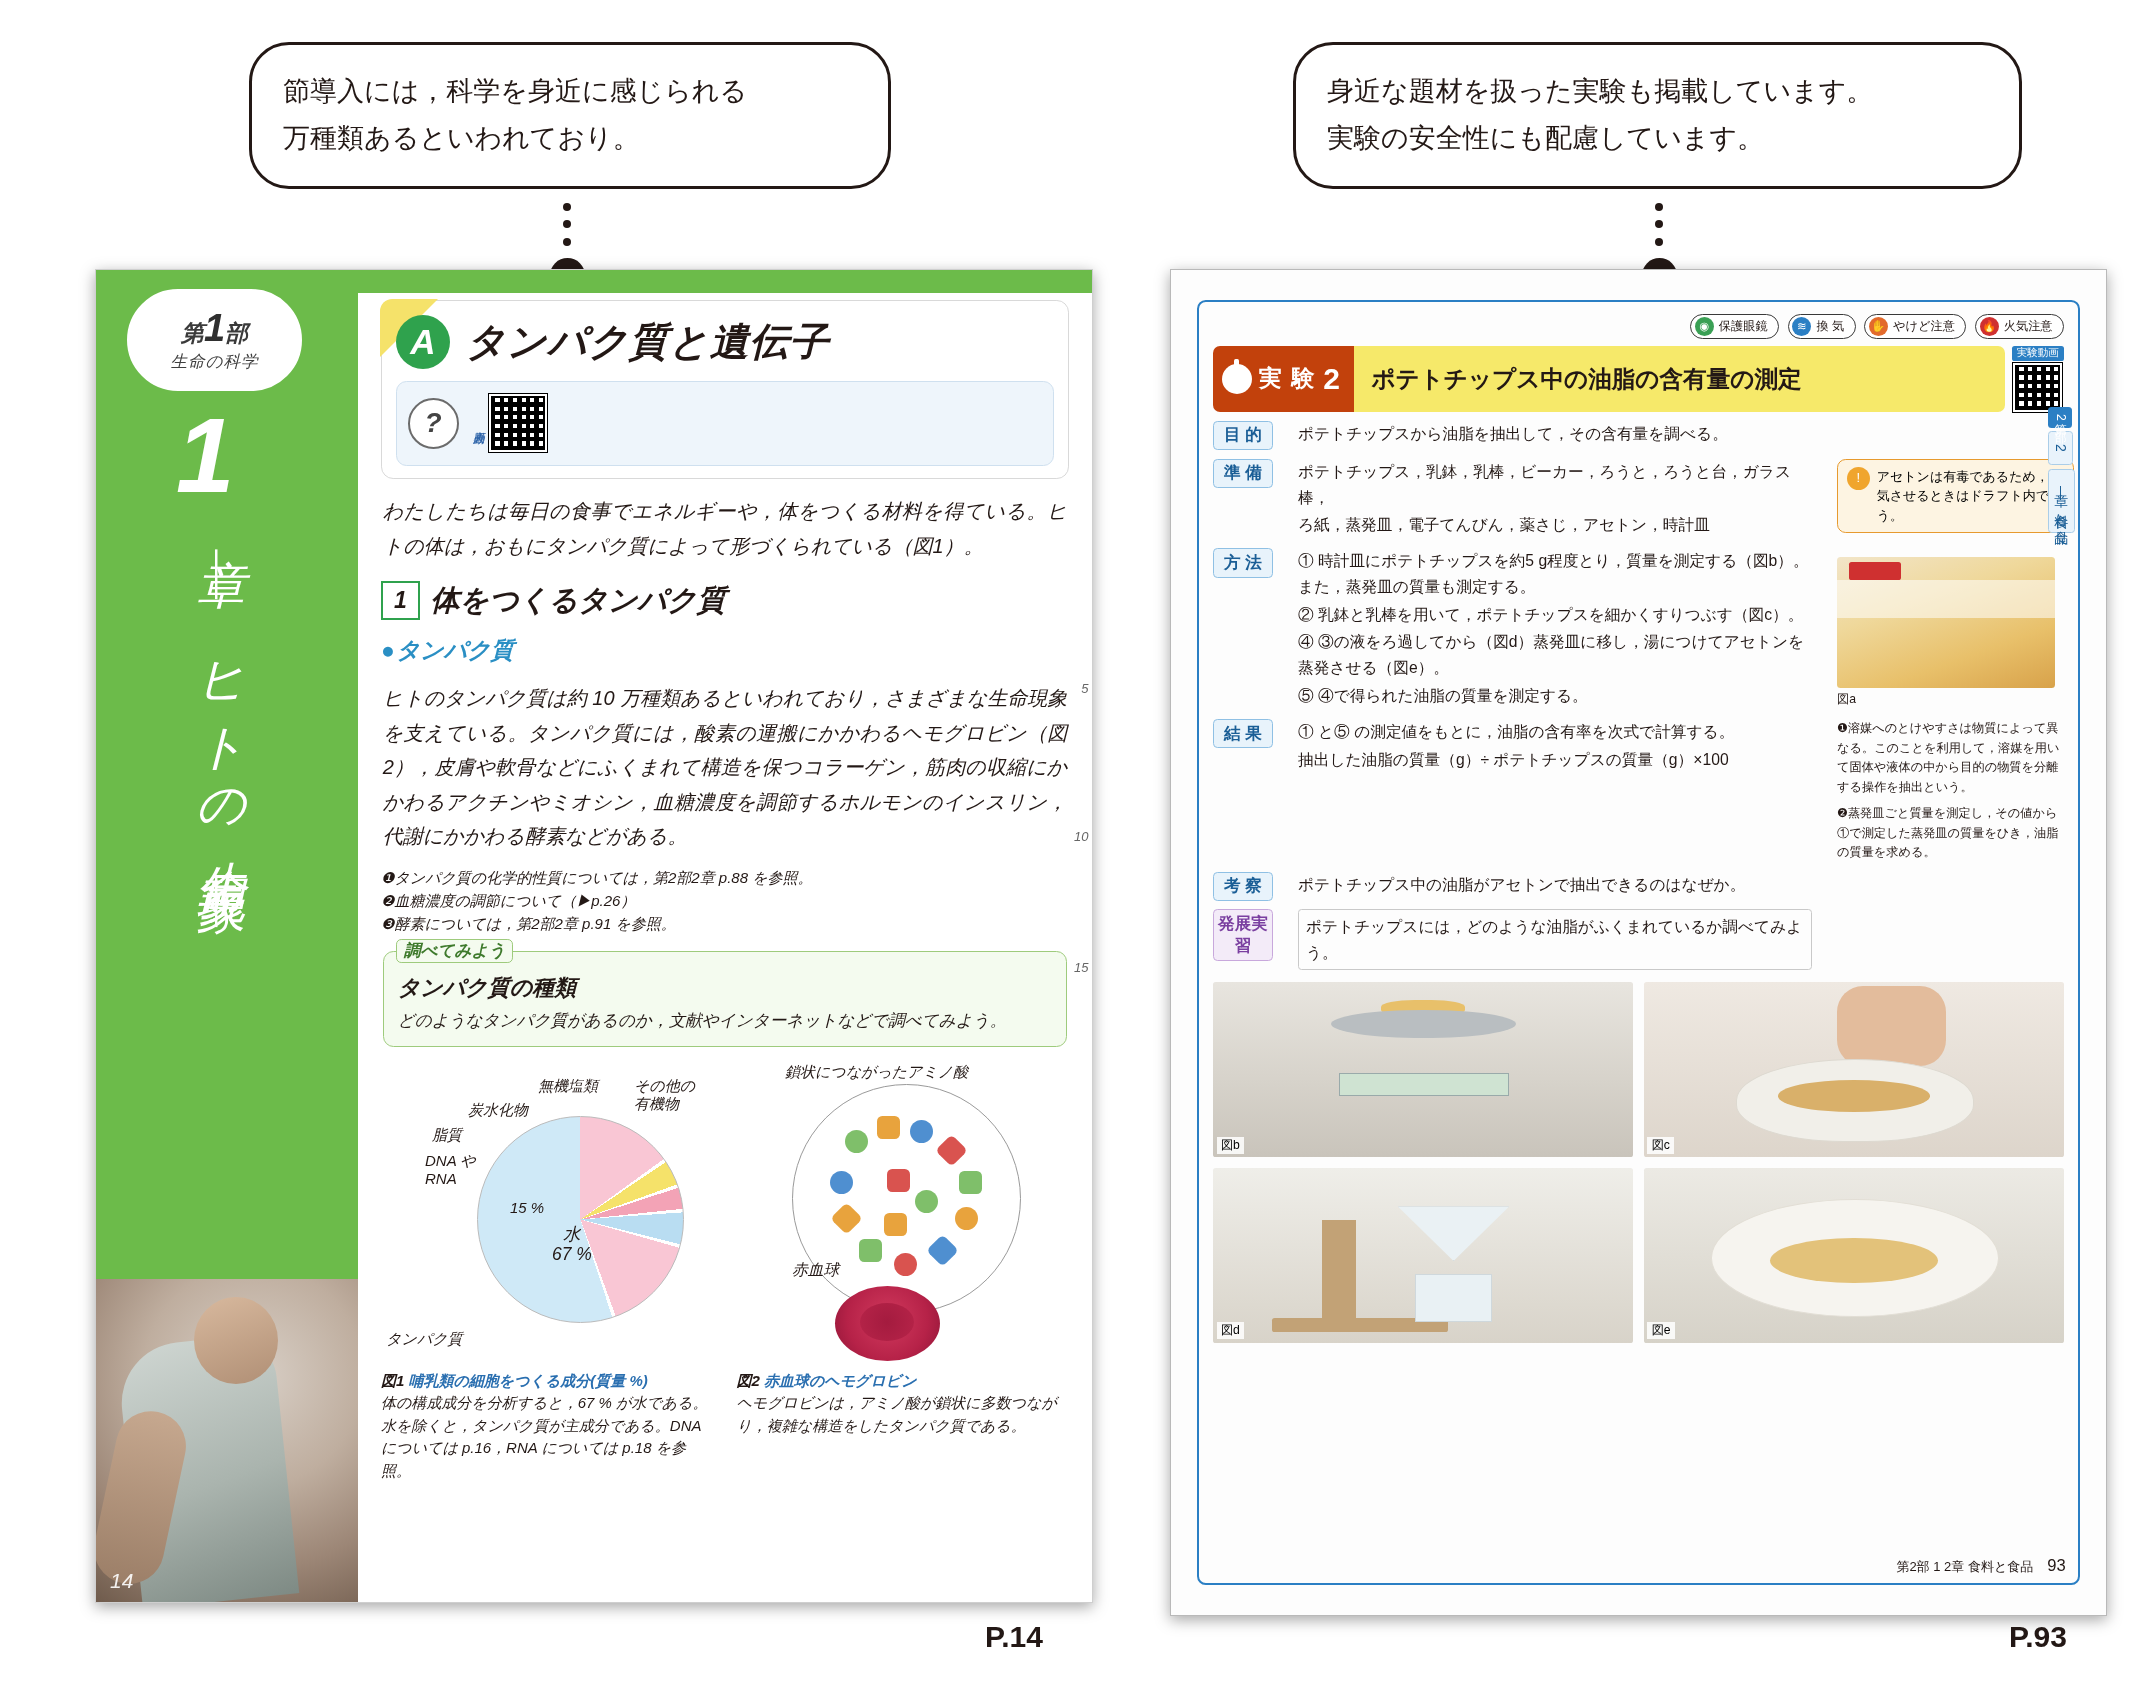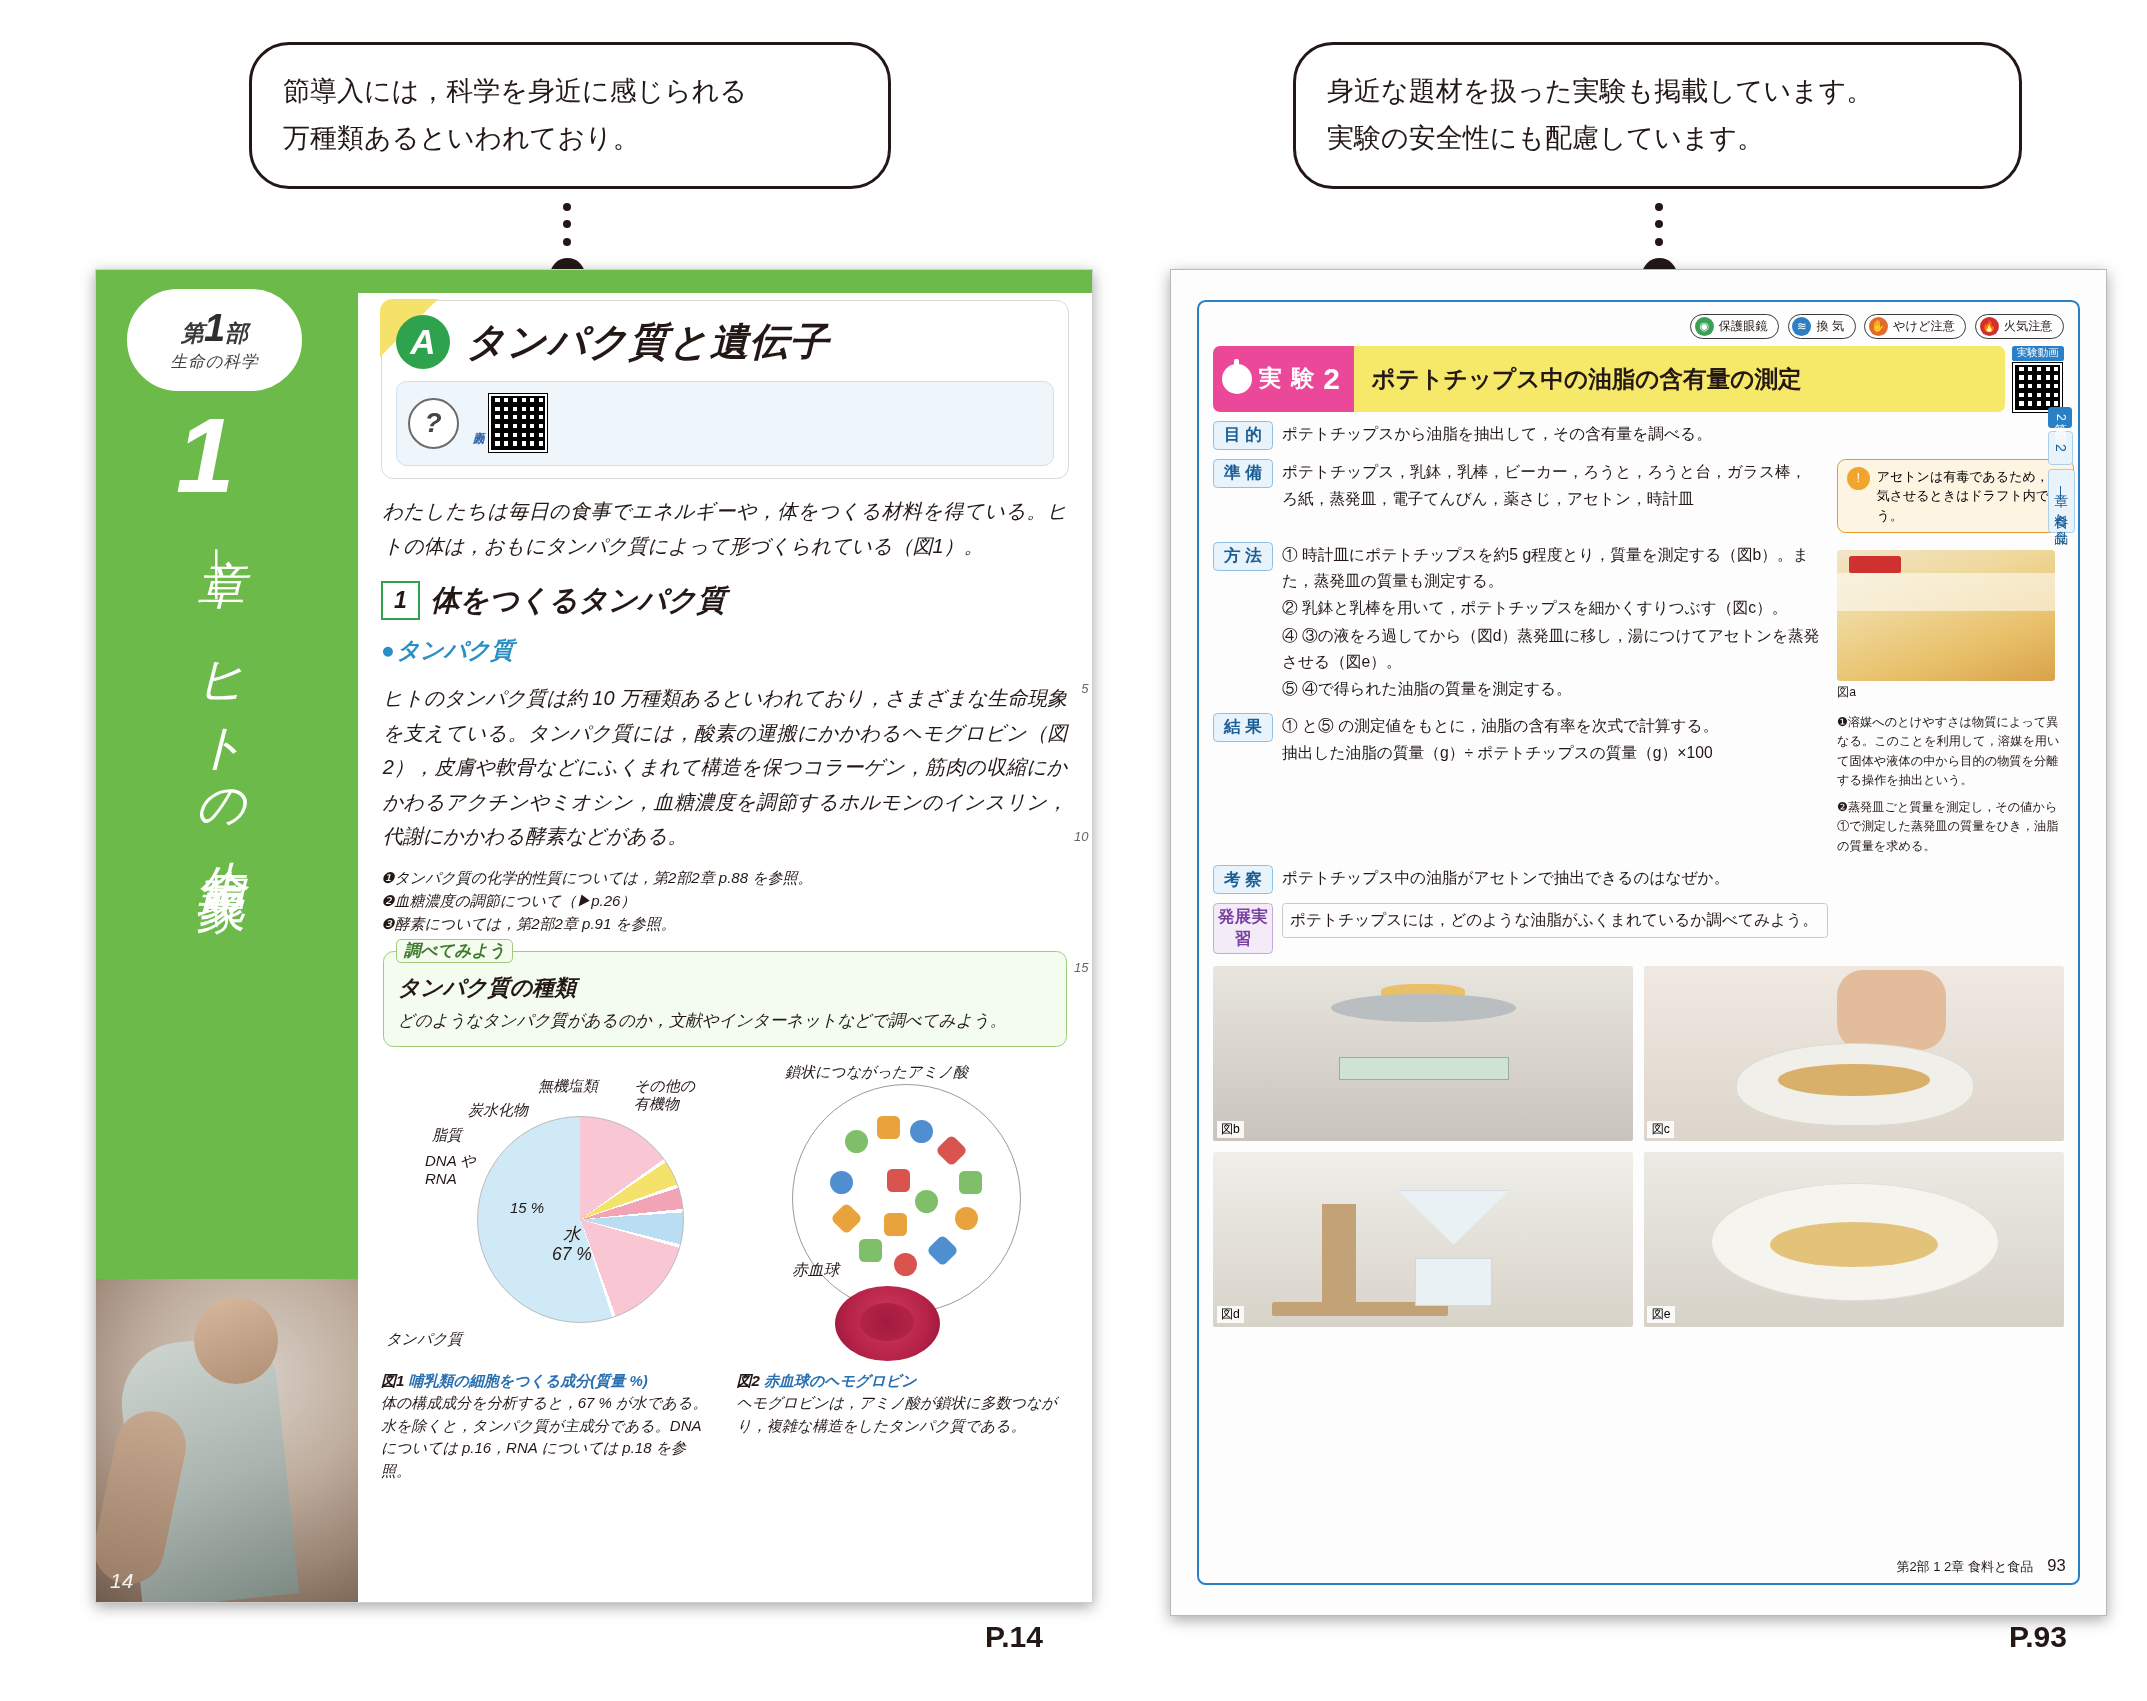--- a/index.html
+++ b/index.html
@@ -252,36 +252,36 @@
   .rp-inner { border: 2.6px solid #2b7fc4; border-radius: 8.7px; height: 100%; box-sizing: border-box; position: relative; padding: 12.2px 14px;}
   .icon-row { display: flex; justify-content: flex-end; gap: 8.7px; margin-bottom: 7px;}
   .pill {
     display: flex; align-items: center; gap: 5.2px;
     border: 1.7px solid #3a3a3a; border-radius: 14px; padding: 1.7px 10.5px 1.7px 3.5px;
     font-size: 12.2px; color: #231815; background: #fff;
   }
   .pill .ic { width: 19px; height: 19px; border-radius: 50%; display:flex; align-items:center; justify-content:center; font-size:11.4px; color:#fff;}
   .exp-header { display: flex; align-items: stretch; gap: 0; margin-bottom: 8.7px;}
   .exp-tag {
-    background: #ec4899; color: #fff; border-radius: 7px 0 0 7px;
+    background: #c2410c; color: #fff; border-radius: 7px 0 0 7px;
     display: flex; align-items: center; gap: 7px; padding: 5.2px 14px 5.2px 8.7px; flex: none;
   }
   .flask { width: 30px; height: 30px; border-radius: 50%; background: #fff; position: relative;}
   .flask::after{content:"";position:absolute;left:12.2px;top:-5.2px;width:5.2px;height:12.2px;background:#fff;border-radius:1.7px;}
   .exp-tag .t1 { font-size: 23px; font-weight: bold; letter-spacing: 1.7px;}
   .exp-tag .t2 { font-size: 30px; font-weight: bold;}
   .exp-title {
     flex: 1; background: #f6e96a; color: #231815; font-size: 23.6px; font-weight: bold;
     display: flex; align-items: center; padding-left: 17.5px; border-radius: 0 7px 7px 0;
   }
   .exp-qr { flex: none; display: flex; flex-direction: column; align-items: center; margin-left: 7px;}
   .exp-qr .cap { font-size: 10.5px; background:#2b7fc4;color:#fff;padding:0.9px 5.2px;border-radius:2.6px;}
   .exp-qr .qr { width: 45px; height: 45px; margin-top: 1.7px;}
 
-  .row { display: flex; gap: 9px; margin-top: 8.7px; align-items: flex-start;}
+  .row { display: flex; gap: 25px; margin-top: 8.7px; align-items: flex-start;}
   .rowtag {
     flex: none; width: 58px; text-align: center; font-size: 16.6px; font-weight: bold;
     color: #1a5e96; border: 1.7px solid #8fc0e4; background: #e8f3fb; border-radius: 4.4px; padding: 2.6px 0;
   }
   .rowtag.purple { color: #7a3fa0; border-color:#c8a8dc; background:#f3ebf8;}
   .rowbody { font-size: 15.7px; line-height: 1.65; color: #231815; flex: 1;}
   .rowbody .li { margin-bottom: 1.7px;}
 
   .warn-box {
     border: 1.7px solid #e79a2e; border-radius: 8.7px; background: #fdf4e2;

